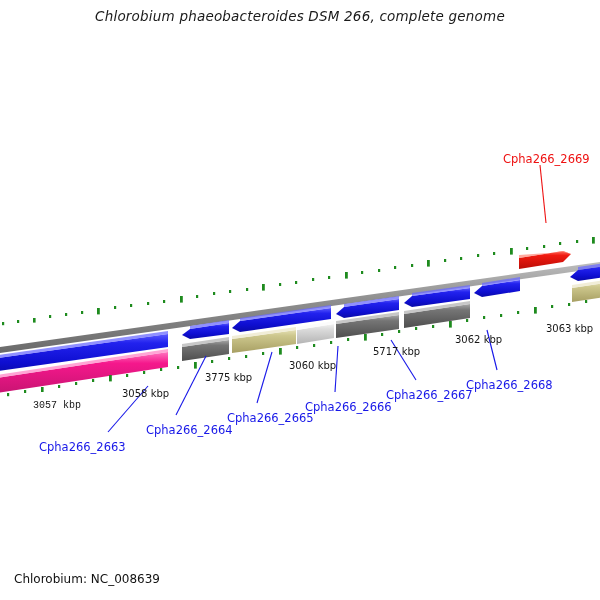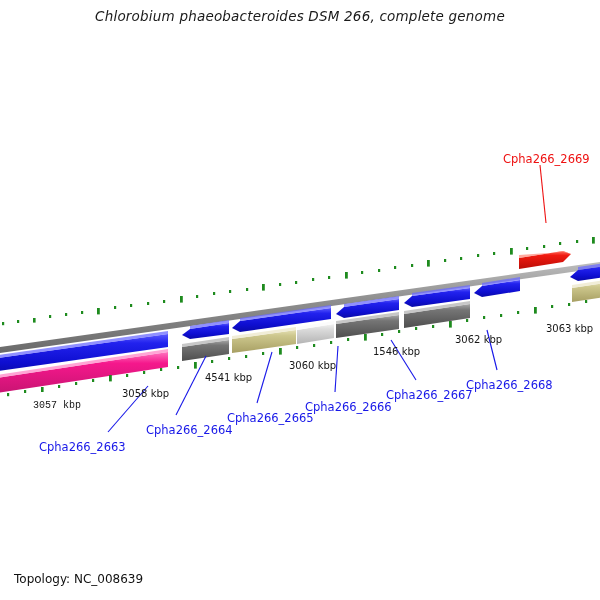--- a/index.html
+++ b/index.html
@@ -266,29 +266,29 @@
       <line x1="272" y1="352" x2="257" y2="403" stroke="#1818e8" stroke-width="1.1"></line>
       <line x1="338" y1="346" x2="335" y2="392" stroke="#1818e8" stroke-width="1.1"></line>
       <line x1="391" y1="340" x2="416" y2="380" stroke="#1818e8" stroke-width="1.1"></line>
       <line x1="487" y1="330" x2="497" y2="370" stroke="#1818e8" stroke-width="1.1"></line>
       <line x1="540" y1="165" x2="546" y2="223" stroke="#ee1111" stroke-width="1.1"></line>
     </g>
   </svg>
 
   <div class="kbp-label" style="left:33px;top:400px;font-family:Liberation Mono, monospace;">3057 kbp</div>
   <div class="kbp-label" style="left:122px;top:388px;">3058 kbp</div>
-  <div class="kbp-label" style="left:205px;top:372px;">4541 kbp</div>
+  <div class="kbp-label" style="left:205px;top:372px;">3775 kbp</div>
   <div class="kbp-label" style="left:289px;top:360px;">3060 kbp</div>
-  <div class="kbp-label" style="left:373px;top:346px;">1546 kbp</div>
+  <div class="kbp-label" style="left:373px;top:346px;">5717 kbp</div>
   <div class="kbp-label" style="left:455px;top:334px;">3062 kbp</div>
   <div class="kbp-label" style="left:546px;top:323px;text-align:right;">3063 kbp</div>
 
   <div class="gene-label" style="left:39px;top:440px;">Cpha266_2663</div>
   <div class="gene-label" style="left:146px;top:423px;">Cpha266_2664</div>
   <div class="gene-label" style="left:227px;top:411px;">Cpha266_2665</div>
   <div class="gene-label" style="left:305px;top:400px;">Cpha266_2666</div>
   <div class="gene-label" style="left:386px;top:388px;">Cpha266_2667</div>
   <div class="gene-label" style="left:466px;top:378px;">Cpha266_2668</div>
   <div class="gene-label red" style="left:503px;top:152px;text-align:right;">Cpha266_2669</div>
 
-  <div id="footer-left">Topology: NC_008639</div>
+  <div id="footer-left">Chlorobium: NC_008639</div>
 
 </div>
 
 </body></html>

